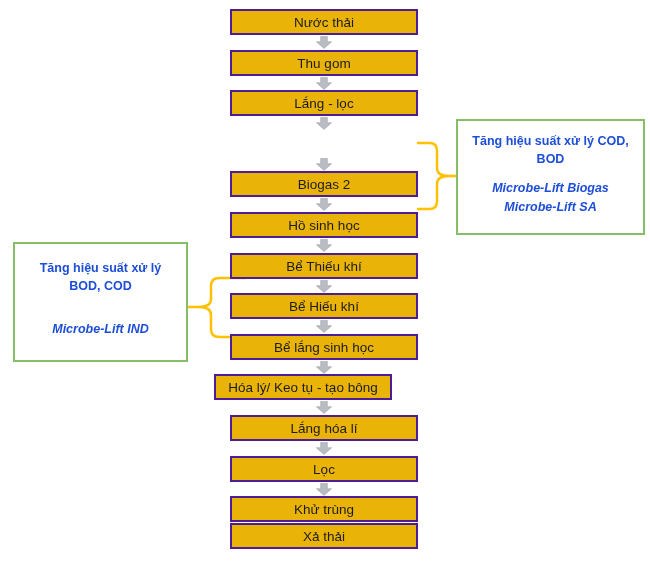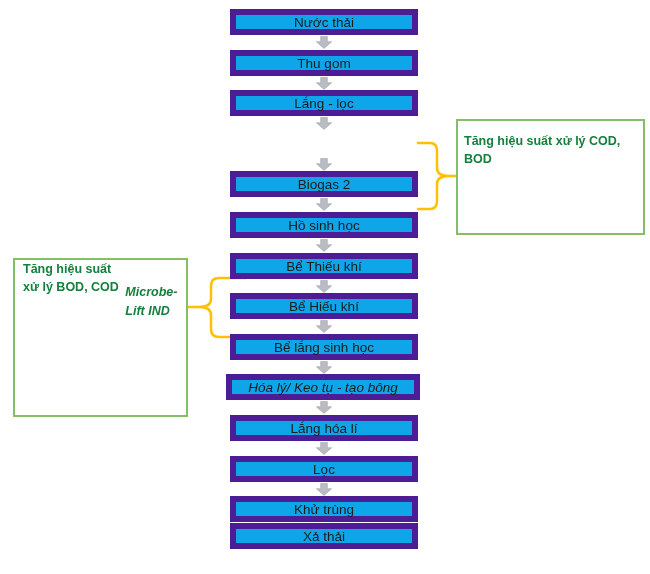--- a/index.html
+++ b/index.html
@@ -11,65 +11,66 @@
     background: #ffffff;
     font-family: "Liberation Sans", sans-serif;
     overflow: hidden;
   }
   .flow-step {
     position: absolute;
     left: 230px;
     width: 188px;
     height: 26px;
     box-sizing: border-box;
-    border: 6px solid #4c1d95;
-    background: #0ea5e9;
+    border: 2px solid #4c1d95;
+    background: #eab308;
     display: flex;
     align-items: center;
     justify-content: center;
     font-size: 13.5px;
     color: #1c1c1c;
     white-space: nowrap;
     z-index: 2;
   }
-  .flow-step.wide { left: 226px; width: 194px; font-style: italic; }
+  .flow-step.wide { left: 214px; width: 178px; }
   .arrow {
     position: absolute;
     left: 316px;
     width: 16px;
     height: 13px;
     z-index: 1;
   }
   .connector-layer {
     position: absolute;
     left: 0; top: 0;
     width: 650px;
     height: 574px;
     z-index: 1;
     pointer-events: none;
   }
   .annotation {
     position: absolute;
     box-sizing: border-box;
     border: 2px solid #86BE68;
     background: #ffffff;
-    color: #15803d;
+    text-align: center;
+    color: #1d4ed8;
     z-index: 2;
   }
   .annotation.right {
     left: 456px; top: 119px;
     width: 189px; height: 116px;
     padding: 11px 6px 0 6px;
   }
   .annotation.left {
-    left: 13px; top: 258px;
-    width: 175px; height: 159px;
+    left: 13px; top: 242px;
+    width: 175px; height: 120px;
     padding: 0 8px;
     display: flex;
-    flex-direction: row;
+    flex-direction: column;
     justify-content: center;
   }
   .annotation .heading {
     font-weight: bold;
     font-size: 12.5px;
     line-height: 1.45;
   }
   .annotation .products {
     margin-top: 11px;
     font-weight: bold;
@@ -143,20 +144,24 @@
     </svg>
   <svg class="arrow" style="top:483px" viewBox="0 0 16 13">
       <polygon points="4.7,0.4 11.3,0.4 11.3,5.8 15.6,5.8 8,12.4 0.4,5.8 4.7,5.8" fill="#B9BDC3" stroke="#A6AAB0" stroke-width="0.7"></polygon>
     </svg>
   <svg class="arrow" style="top:523px" viewBox="0 0 16 13">
       <polygon points="4.7,0.4 11.3,0.4 11.3,5.8 15.6,5.8 8,12.4 0.4,5.8 4.7,5.8" fill="#B9BDC3" stroke="#A6AAB0" stroke-width="0.7"></polygon>
     </svg>
 
   <div class="annotation right">
     <div class="heading">Tăng hiệu suất xử lý COD, BOD</div>
+    <div class="products">
+      <div>Microbe-Lift Biogas</div>
+      <div>Microbe-Lift SA</div>
+    </div>
   </div>
 
   <div class="annotation left">
     <div class="heading">Tăng hiệu suất xử lý BOD, COD</div>
     <div class="products">
       <div>Microbe-Lift IND</div>
     </div>
   </div>
 
 </div>

